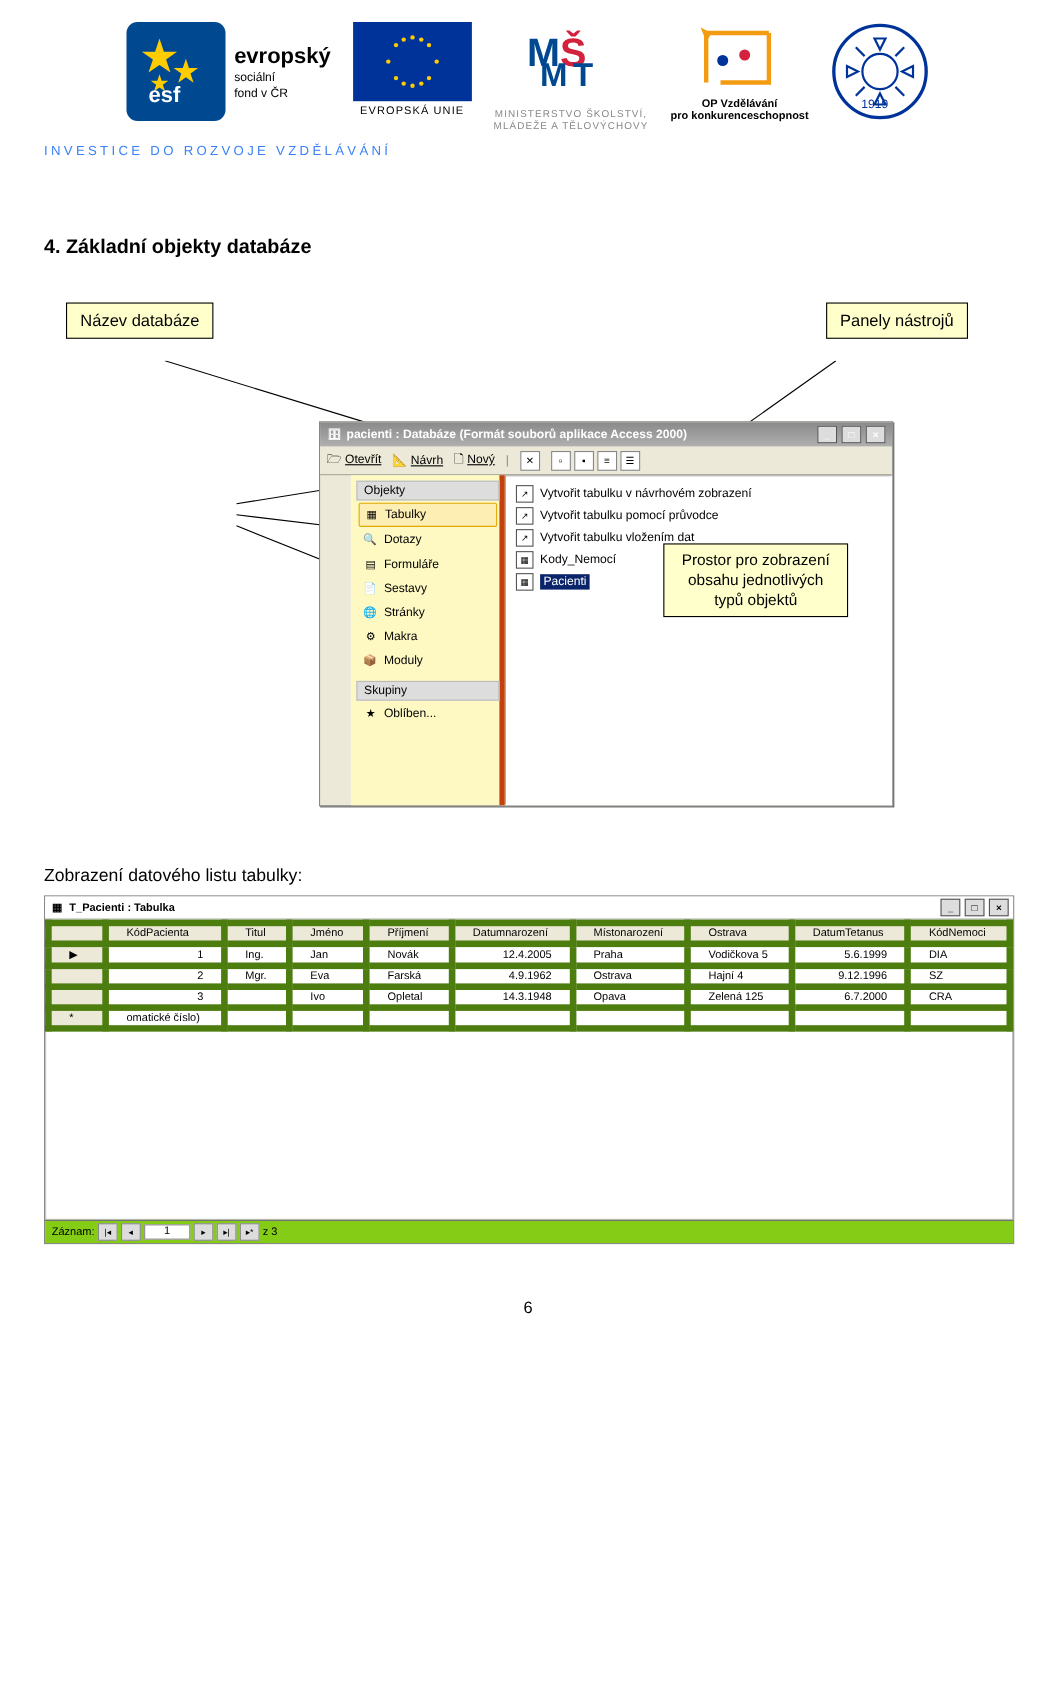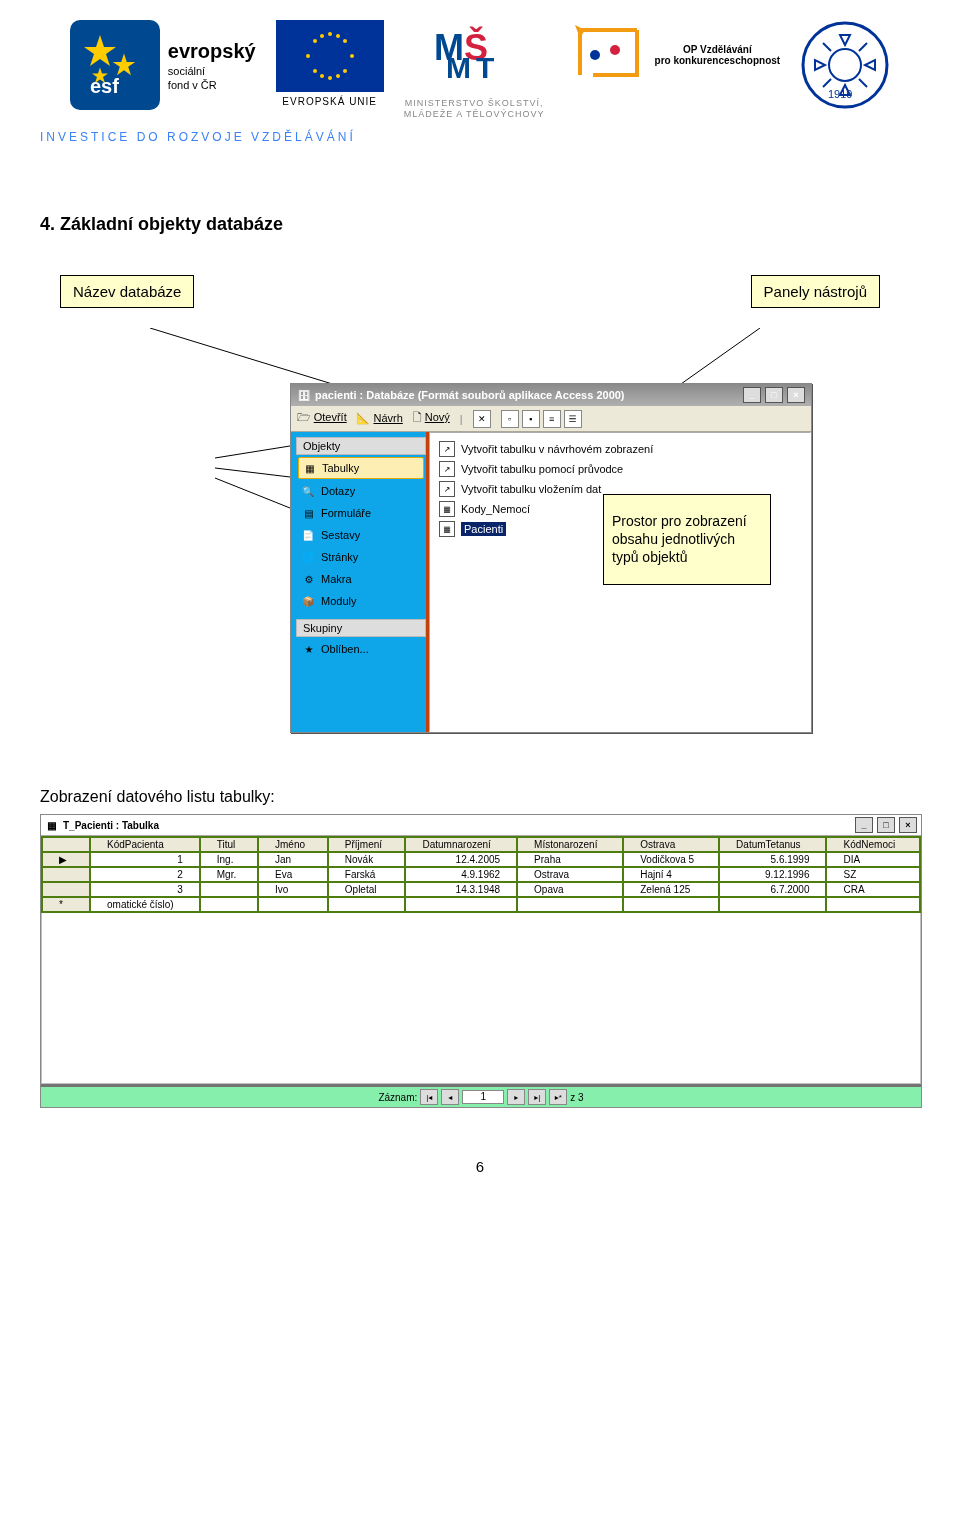--- a/index.html
+++ b/index.html
@@ -49,21 +49,21 @@
     justify-content: center;
   }
   .eu-flag svg { width: 60px; height: 60px; }
   .eu-caption { font-size: 10px; letter-spacing: 1px; text-align: center; margin-top: 4px; }
   .eu-block { display: flex; flex-direction: column; align-items: center; }
   
   .msmt-logo { display: flex; flex-direction: column; align-items: center; }
   .msmt-icon { width: 80px; height: 60px; position: relative; }
   .msmt-text { font-size: 9px; color: #888; letter-spacing: 1px; text-align: center; line-height: 1.2; margin-top: 18px;}
   
-  .opvk { display: flex; flex-direction: row; align-items: center; }
+  .opvk { display: flex; flex-direction: column; align-items: center; }
   .opvk-text { font-size: 10px; font-weight: bold; text-align: center; margin-top: 3px; }
   
   .cog-logo { width: 90px; height: 90px; }
   .tagline { font-size: 12px; letter-spacing: 3px; color: #3b82f6; margin: 10px 0 70px 0; }
 
   .section-title { font-weight: bold; font-size: 18px; margin-bottom: 40px; }
 
   .diagram-row { display: flex; gap: 30px; align-items: flex-start; margin-bottom: 20px;}
   .callout {
     background: #ffffcc;
@@ -109,23 +109,24 @@
     gap: 10px;
     align-items: center;
   }
   .tb-link { color: #000; text-decoration: underline; }
   .tb-sep { color: #888; }
   .tb-iconset { display: flex; gap: 3px; }
   .tb-ico { width: 16px; height: 16px; border: 1px solid #888; background: #fff; display:flex;align-items:center;justify-content:center;font-size:9px;}
   .db-body { display: flex; height: 300px; }
   .db-sidebar {
     width: 130px;
-    background: #0ea5e9;
-    border-right: 3px solid #c2410c;
+    background: #fef9c3;
+    border-right: 5px solid #c2410c;
     padding: 5px 0 5px 5px;
+    margin-left: 28px;
   }
   .db-sidebar-hdr { background: #ddd; padding: 2px 6px; font-weight: normal; border: 1px solid #bbb;}
   .db-sidebar-item {
     display: flex; align-items: center; gap: 5px;
     padding: 3px 4px; margin: 2px 2px; cursor: default;
   }
   .db-sidebar-item.sel { background: #fdeeb3; border: 1px solid #e0a800; border-radius: 2px; }
   .ico { width: 14px; height: 14px; display:inline-flex;align-items:center;justify-content:center;font-size:10px;}
   .db-main { flex: 1; background: #fff; padding: 6px; border: 1px inset #fff;}
   .db-main-row { display: flex; align-items: center; gap: 6px; padding: 2px 3px;}
@@ -150,44 +151,45 @@
     font-weight: bold;
     border-bottom: 1px solid #aaa;
   }
   .tbl-title .spacer{flex:1;}
   .datasheet {
     width: 100%;
     border-collapse: collapse;
     background: #fff;
   }
   .datasheet th, .datasheet td {
-    border: 2px solid #4d7c0f;
+    border: 6px solid #4d7c0f;
     padding: 1px 16px;
     text-align: left;
     white-space: nowrap;
     font-size: 10px;
     margin-left: 40px;
   }
   .datasheet th { background: #ece9d8; font-weight: normal; }
   .datasheet td.right { text-align: right; }
   .row-marker { width: 14px; background: #ece9d8; text-align:center;}
   .empty-area { height: 170px; background: #fff; border: 1px solid #c0c0c0; border-top: none;}
   .record-nav {
-    background: #86efac; border-top: 3px solid #737373;
-    display: flex; align-items: center; gap: 3px; padding: 2px 6px; justify-content: center;
+    background: #84cc16; border-top: 1px solid #737373;
+    display: flex; align-items: center; gap: 3px; padding: 2px 6px;
   }
   .navbtn { width: 16px; height: 14px; border: 1px solid #888; background: #ddd; display:flex;align-items:center;justify-content:center;font-size:8px;}
   .navinput { width: 40px; height: 12px; border: 1px solid #888; background: #fff; text-align:center; font-size:10px;}
   .pagenum { text-align: center; font-size: 15px; margin-top: 50px;}
   .callout-inside {
     position: absolute;
     background: #ffffcc;
     border: 1px solid #000;
-    padding: 17px 8px;
+    padding: 5px 8px;
     font-size: 14px;
+    text-align: center;
     line-height: 1.3;
   }
 </style>
 </head>
 <body>
 
 <div class="page">
 
   <div class="header-logos">
     <div class="esf-logo">

